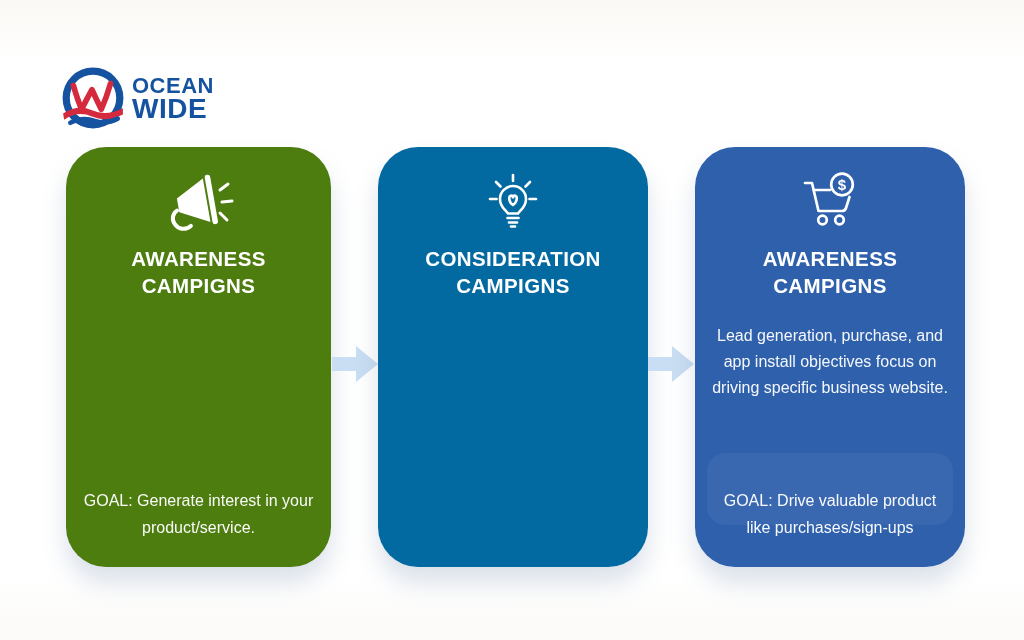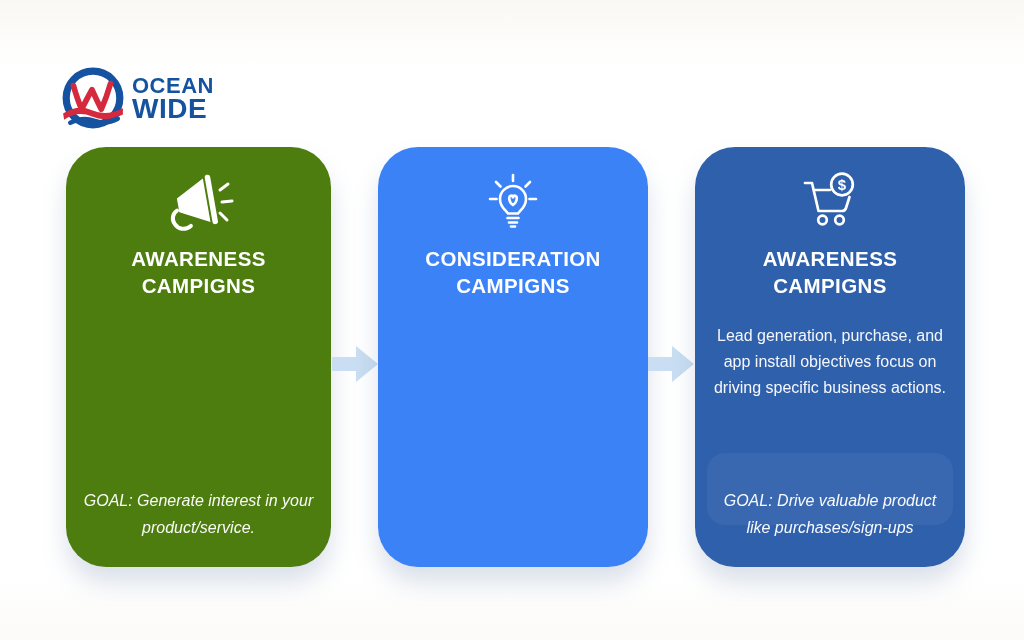--- a/index.html
+++ b/index.html
@@ -53,21 +53,20 @@
     font-size: 16px; line-height: 1.62;
     color: rgba(255,255,255,0.95);
     max-width: 236px;
   }
 
   .card-goal {
     margin-top: auto;
     font-size: 16px; line-height: 1.65;
     color: rgba(255,255,255,0.97);
     max-width: 240px;
-    font-style: italic;
   }
 
   .card-highlight {
     position: absolute; left: 12px; top: 306px;
     width: 246px; height: 72px; border-radius: 18px;
     background: rgba(255,255,255,0.05);
     pointer-events: none;
   }
 
   
@@ -115,21 +114,21 @@
     <span>AWARENESS</span>
     <span>CAMPIGNS</span>
   </div>
   <div class="card-goal">GOAL: Generate interest in your product/service.</div>
 </div>
 
 <svg class="flow-arrow arrow-a" viewBox="0 0 46 44" style="color: rgb(201, 222, 242);">
   <polygon points="0,15 24,15 24,4 46,22 24,40 24,29 0,29" fill="currentColor"></polygon>
 </svg>
 
-<div class="card card-2" style="background: #3b82f6;">
+<div class="card card-2" style="background: #0369a1;">
   <div class="card-icon">
     <svg width="64" height="64" viewBox="0 0 64 64" fill="none" stroke="#ffffff" stroke-width="2.6" stroke-linecap="round">
       <path d="M32 4 L32 10"></path>
       <path d="M15 11 L19.5 15.5"></path>
       <path d="M49 11 L44.5 15.5"></path>
       <path d="M9 28 L15.5 28"></path>
       <path d="M48.5 28 L55 28"></path>
       <path d="M45 28 a13 13 0 1 0 -26 0 c0 5 2.5 8.5 5 11 l3 3.5 h10 l3 -3.5 c2.5 -2.5 5 -6 5 -11 Z"></path>
       <path d="M32 34 C27 30.5 27.5 24.5 30.3 24.5 C31.8 24.5 32 27 32 27.6 C32 27 32.2 24.5 33.7 24.5 C36.5 24.5 37 30.5 32 34 Z"></path>
       <path d="M26.5 47 H37.5"></path>
@@ -156,15 +155,15 @@
       <circle cx="25.5" cy="49" r="4.3"></circle>
       <circle cx="42.5" cy="49" r="4.3"></circle>
       <circle cx="45" cy="13.5" r="10.8"></circle>
       <text x="45" y="19" text-anchor="middle" stroke="none" fill="#ffffff" font-family="Liberation Sans, sans-serif" font-size="15" font-weight="bold">$</text>
     </svg>
   </div>
   <div class="card-title">
     <span>AWARENESS</span>
     <span>CAMPIGNS</span>
   </div>
-  <div class="card-body">Lead generation, purchase, and app install objectives focus on driving specific business actions.</div>
+  <div class="card-body">Lead generation, purchase, and app install objectives focus on driving specific business website.</div>
   <div class="card-goal">GOAL: Drive valuable product like purchases/sign-ups</div>
 </div>
 
 </body></html>

